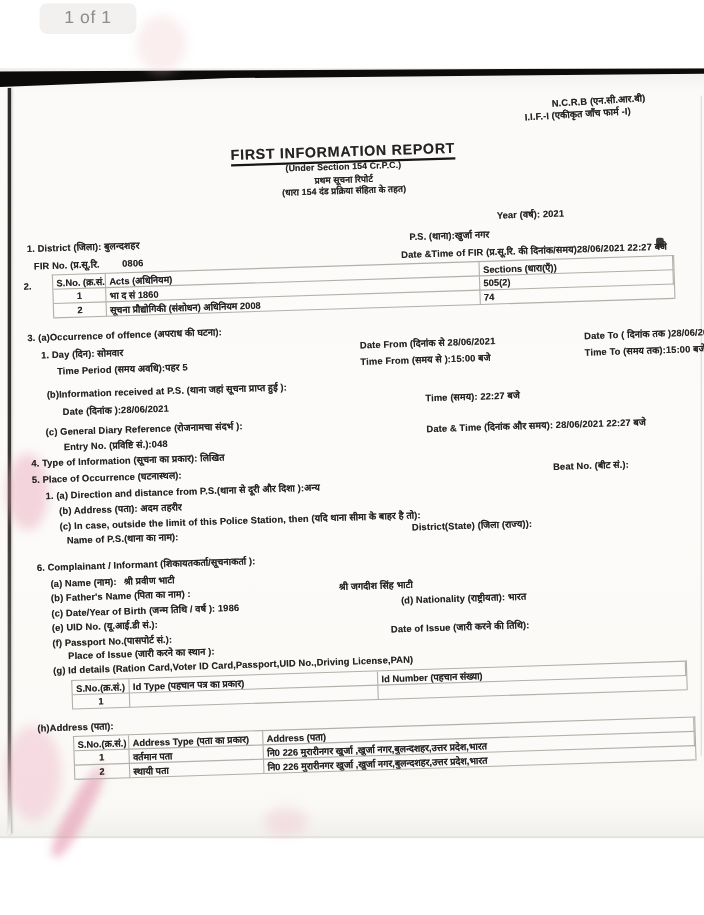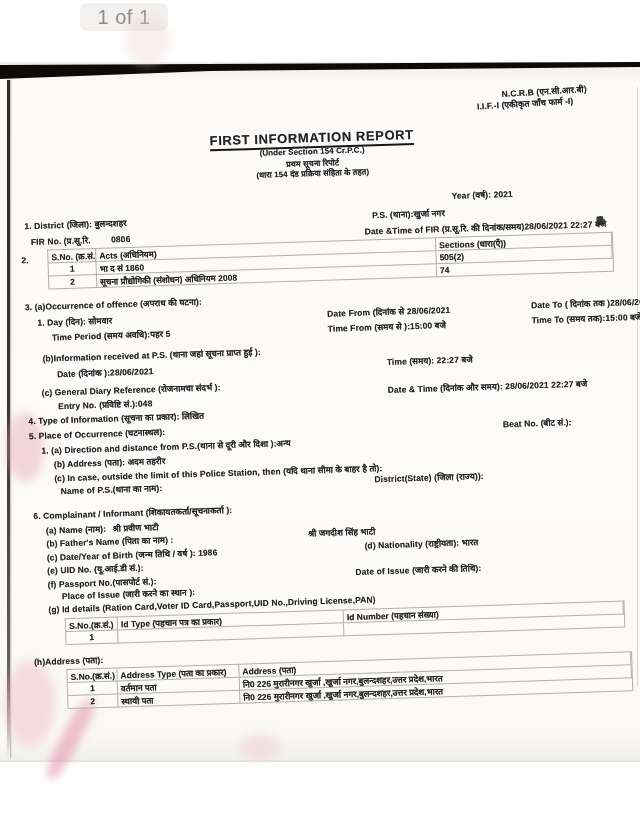--- a/index.html
+++ b/index.html
@@ -6,21 +6,21 @@
   html,body { width:640px; height:832px; }
   body {
     position:relative; overflow:hidden; background:#ffffff;
     font-family:"Liberation Sans","DejaVu Sans",sans-serif;
   }
   
   .viewer-top { position:absolute; top:0; left:0; width:640px; height:62px; background:#ffffff; }
   .page-badge {
     position:absolute; top:3px; left:36px; width:88px; height:28px;
     background:#f2f1ef; border-radius:7px; display:flex; align-items:center; justify-content:center;
-    color:#8d8c8a; font-size:20px; letter-spacing:0.5px;margin-left:44px;
+    color:#8d8c8a; font-size:16px; letter-spacing:0.5px;
   }
   
   .scan {
     position:absolute; top:62px; left:0; width:640px; height:700px;
     background:linear-gradient(180deg,#efeeec 0%,#fbfaf8 3%,#fcfbf9 60%,#faf9f6 96%,#f1efec 100%);
   }
   .top-edge { position:absolute; top:0; left:0; width:640px; height:18px; }
   .left-edge {
     position:absolute; top:18px; left:7px; width:3px; height:678px;
     background:linear-gradient(180deg,#2c2a28 0%,#3a3734 55%,#6a6662 90%,rgba(120,115,110,0) 100%);

